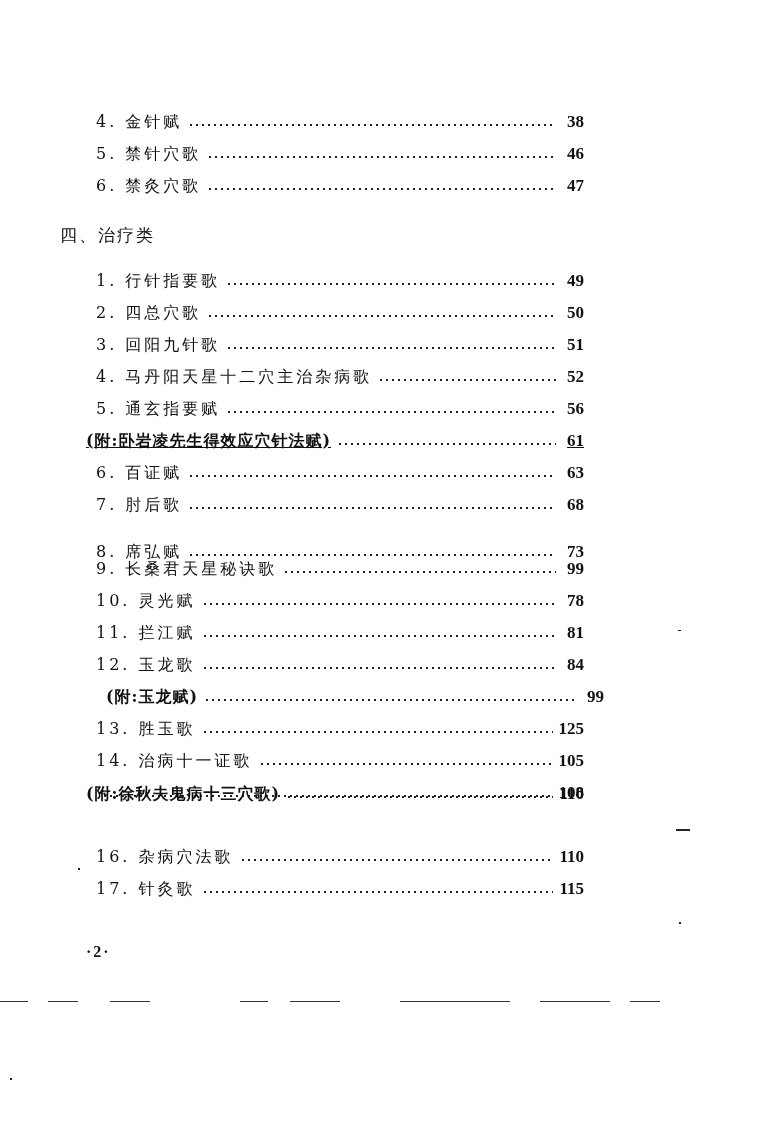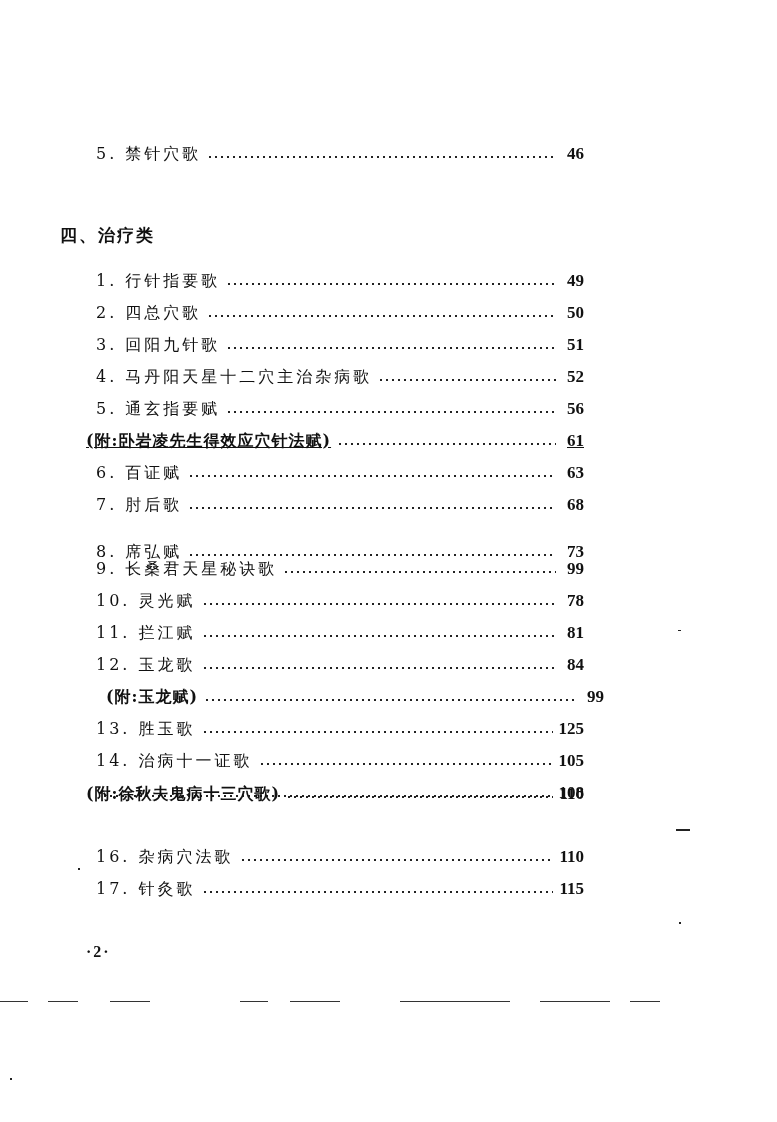--- a/index.html
+++ b/index.html
@@ -9,35 +9,45 @@
   .toc-line { position: absolute; left: 96px; width: 488px; height: 26px;
               display: flex; align-items: center; font-size: 16px; line-height: 26px; }
   .toc-line .label { white-space: nowrap; letter-spacing: 3px; flex: 0 0 auto; }
   .toc-line.note .label { letter-spacing: 1px; font-weight: bold; }
   .toc-line .leader { flex: 1 1 auto; height: 2px; margin: 6px 6px 0 6px;
               background-image: radial-gradient(circle, #222 0.9px, transparent 1.1px);
               background-size: 6px 2px; background-repeat: repeat-x; }
   .toc-line .page-num { flex: 0 0 auto; font-weight: bold; font-family: "Liberation Serif", serif;
               font-size: 17px; text-align: right; min-width: 22px; }
   .section-heading { position: absolute; left: 60px; top: 224px; font-size: 17px;
-              letter-spacing: 2px; font-family: "DejaVu Sans", sans-serif; font-weight: bold; }
+              letter-spacing: 2px; font-family: "DejaVu Sans", sans-serif; }
   .folio { position: absolute; left: 86px; top: 943px; font-size: 16px; font-weight: bold;
            font-family: "Liberation Serif", serif; letter-spacing: 2px; }
   .scan-line { position: absolute; height: 1px; background: #333; }
   .speck { position: absolute; background: #222; }
 </style>
 </head>
 <body>
 
 <div class="page">
 
+  <div class="toc-line" style="top:109px">
+    <span class="label">4. 金针赋</span>
+    <span class="leader"></span>
+    <span class="page-num">38</span>
+  </div>
   <div class="toc-line" style="top:141px">
     <span class="label">5. 禁针穴歌</span>
     <span class="leader"></span>
     <span class="page-num">46</span>
+  </div>
+  <div class="toc-line" style="top:173px">
+    <span class="label">6. 禁灸穴歌</span>
+    <span class="leader"></span>
+    <span class="page-num">47</span>
   </div>
 
   <div class="section-heading">四、治疗类</div>
 
   <div class="toc-line" style="top:268px">
     <span class="label">1. 行针指要歌</span>
     <span class="leader"></span>
     <span class="page-num">49</span>
   </div>
   <div class="toc-line" style="top:300px">

